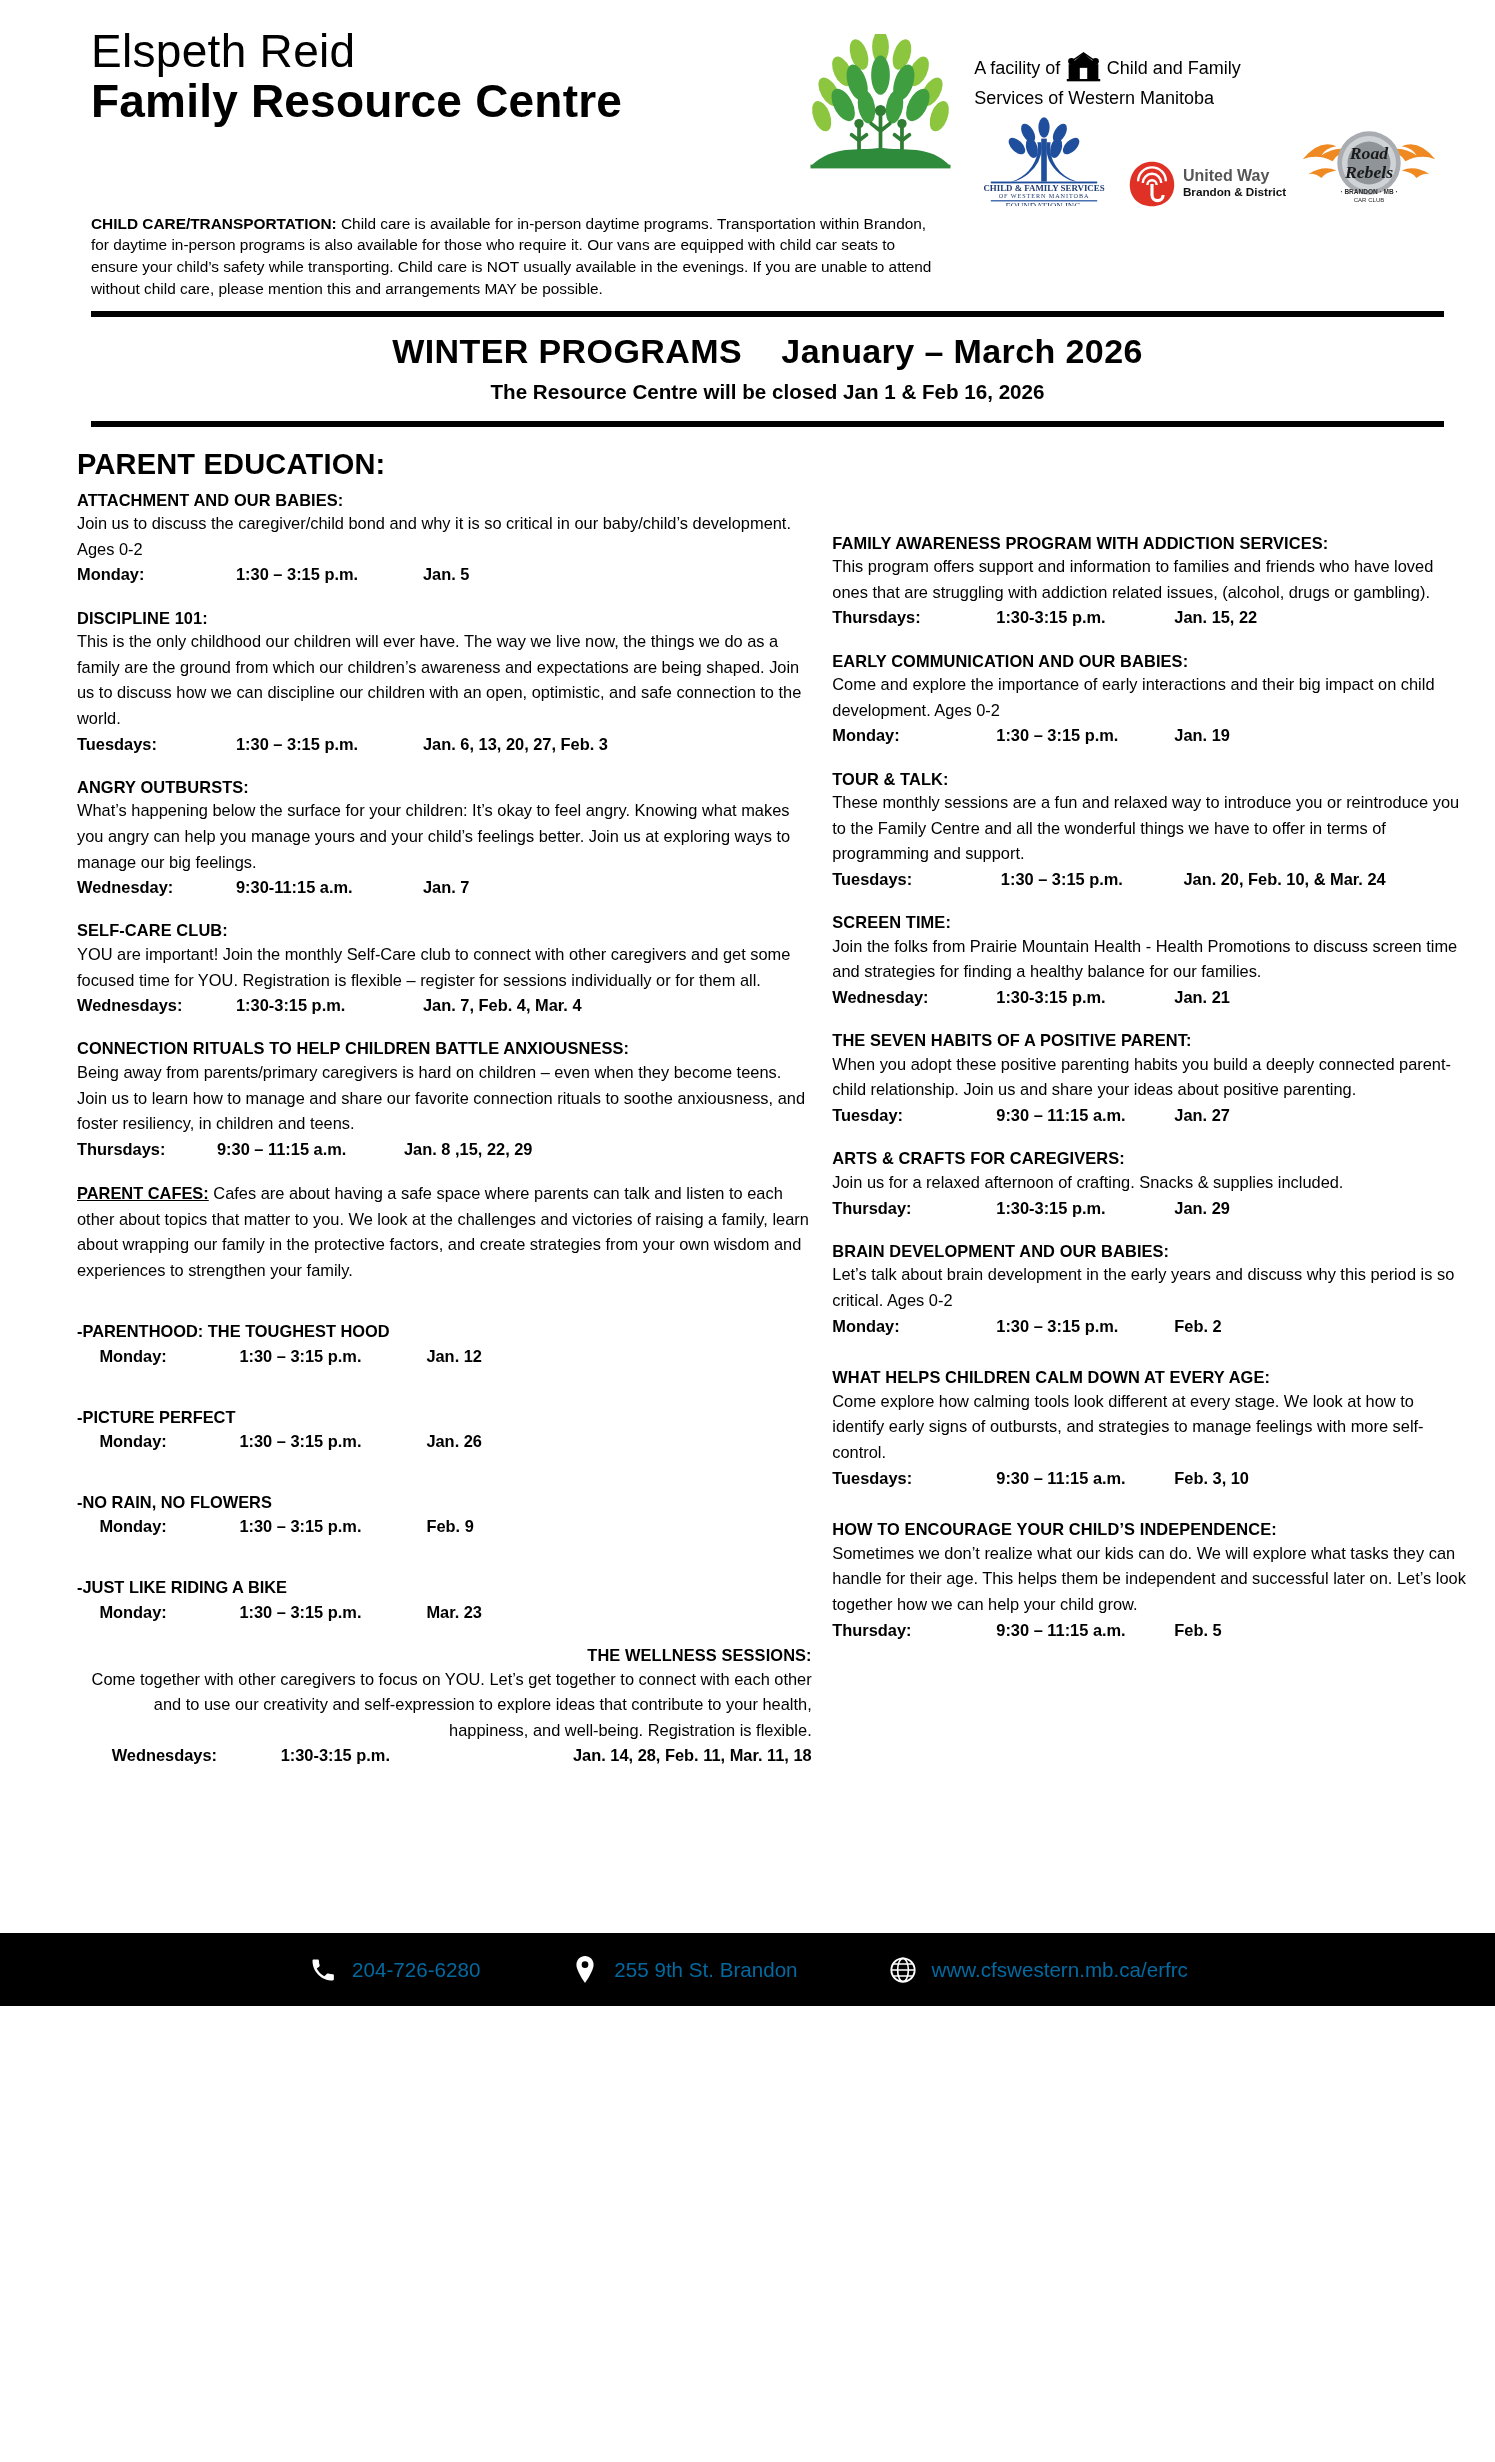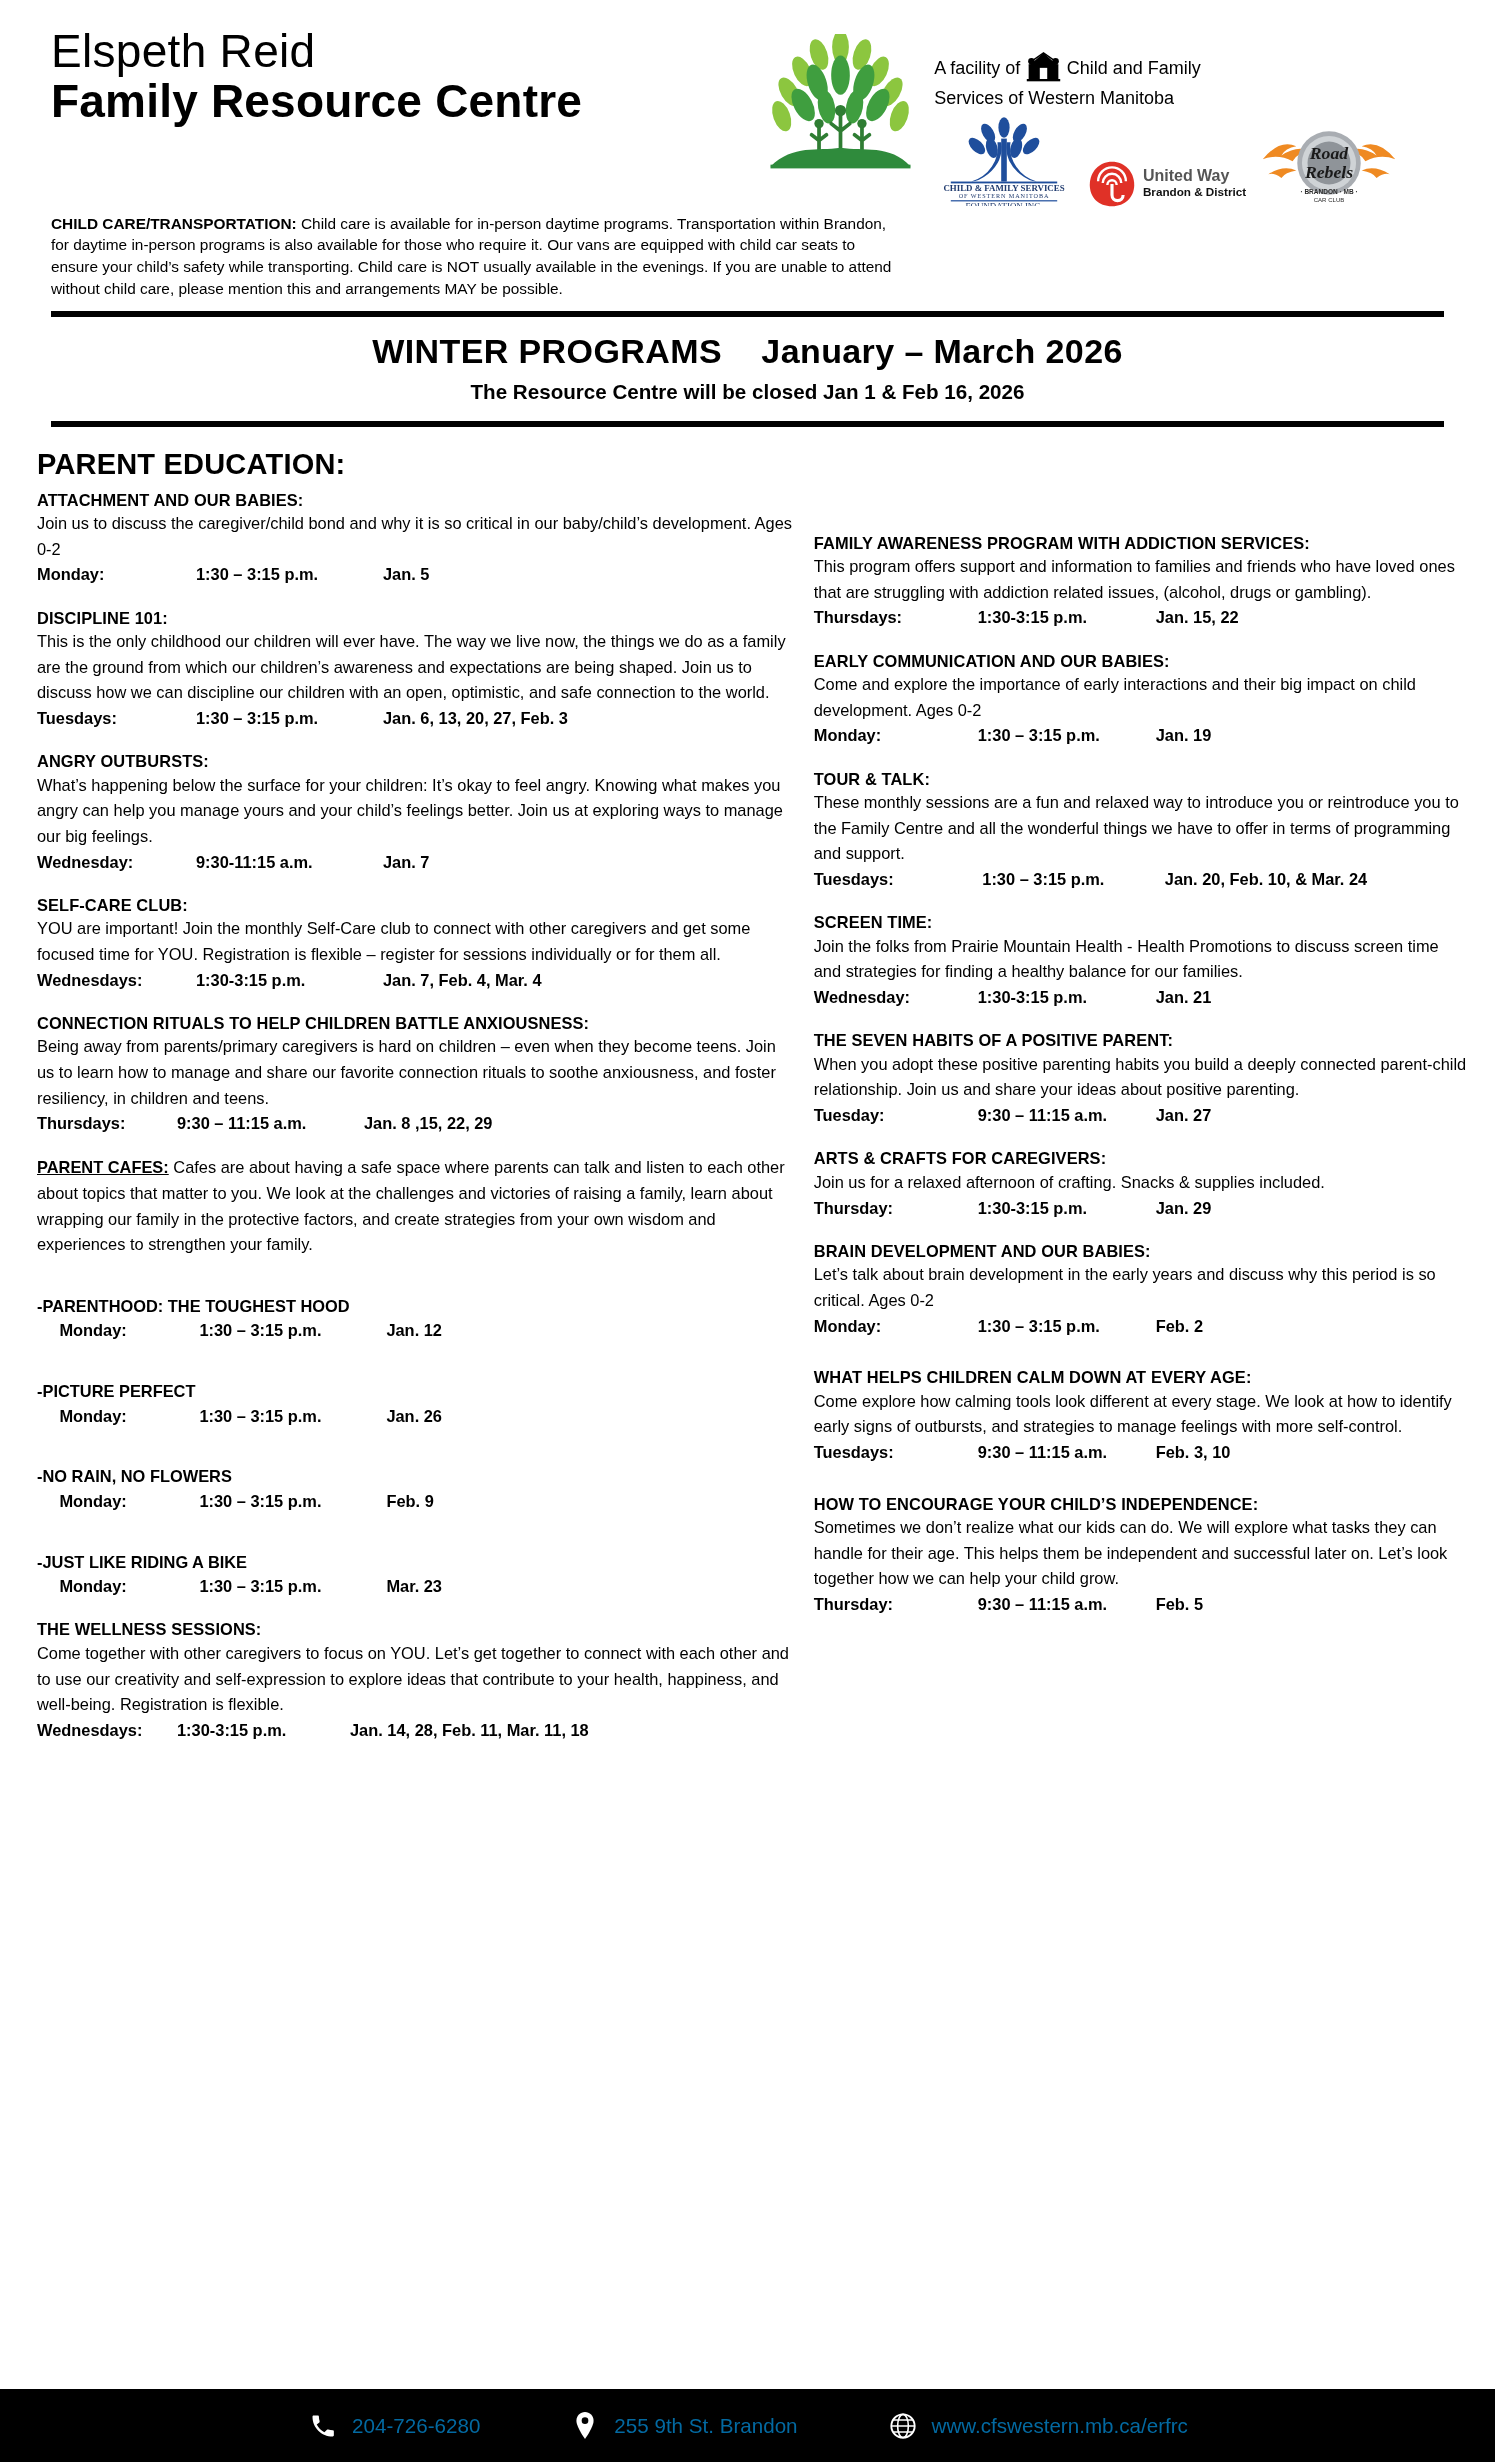--- a/index.html
+++ b/index.html
@@ -1,21 +1,21 @@
 <!DOCTYPE html>
 <html style="font-size:15px"><head>
 <meta charset="utf-8">
 <style>
   html,body{margin:0;padding:0;background:#ffffff;}
   body{
     width:1495px;height:2462px;
     font-family:"Liberation Sans","DejaVu Sans",sans-serif;
     color:#000;position:relative;overflow:hidden;
   }
-  .page{width:1495px;height:2462px;position:relative;box-sizing:border-box;}
+  .page{width:1495px;height:2006px;position:relative;box-sizing:border-box;padding-left:40px;}
 
   
   .header{display:flex;align-items:flex-start;padding:28px 33px 0 51px;}
   .brand{flex:0 0 710px;}
   .brand-line1{
     font-size:46px;letter-spacing:0.3px;line-height:1.02;font-weight:400;
     font-family:"Liberation Sans","DejaVu Sans",sans-serif;
   }
   .brand-line2{
     font-size:46px;font-weight:bold;letter-spacing:0.2px;line-height:1.06;
@@ -321,21 +321,21 @@
             <div class="cafe-name">-JUST LIKE RIDING A BIKE</div>
             <div class="cafe-sched">
               <span class="d">Monday:</span>
               <span class="t">1:30 – 3:15 p.m.</span>
               <span class="dt">Mar. 23</span>
             </div>
           </div>
         </div>
       </div>
 
-      <div class="prog" style="margin-top:17px;">
+      <div class="prog" style="margin-top:17px;text-align:right;">
         <div class="prog-title">THE WELLNESS SESSIONS:</div>
         <div class="prog-desc">Come together with other caregivers to focus on YOU. Let’s get together to connect with each other and to use our creativity and self-expression to explore ideas that contribute to your health, happiness, and well-being. Registration is flexible.</div>
         <div class="sched wide">
           <span class="d">Wednesdays:</span>
           <span class="t" style="width:173px;flex:0 0 173px;">1:30-3:15 p.m.</span>
           <span class="dt">Jan. 14, 28, Feb. 11, Mar. 11, 18</span>
         </div>
       </div>
 
     </div>

